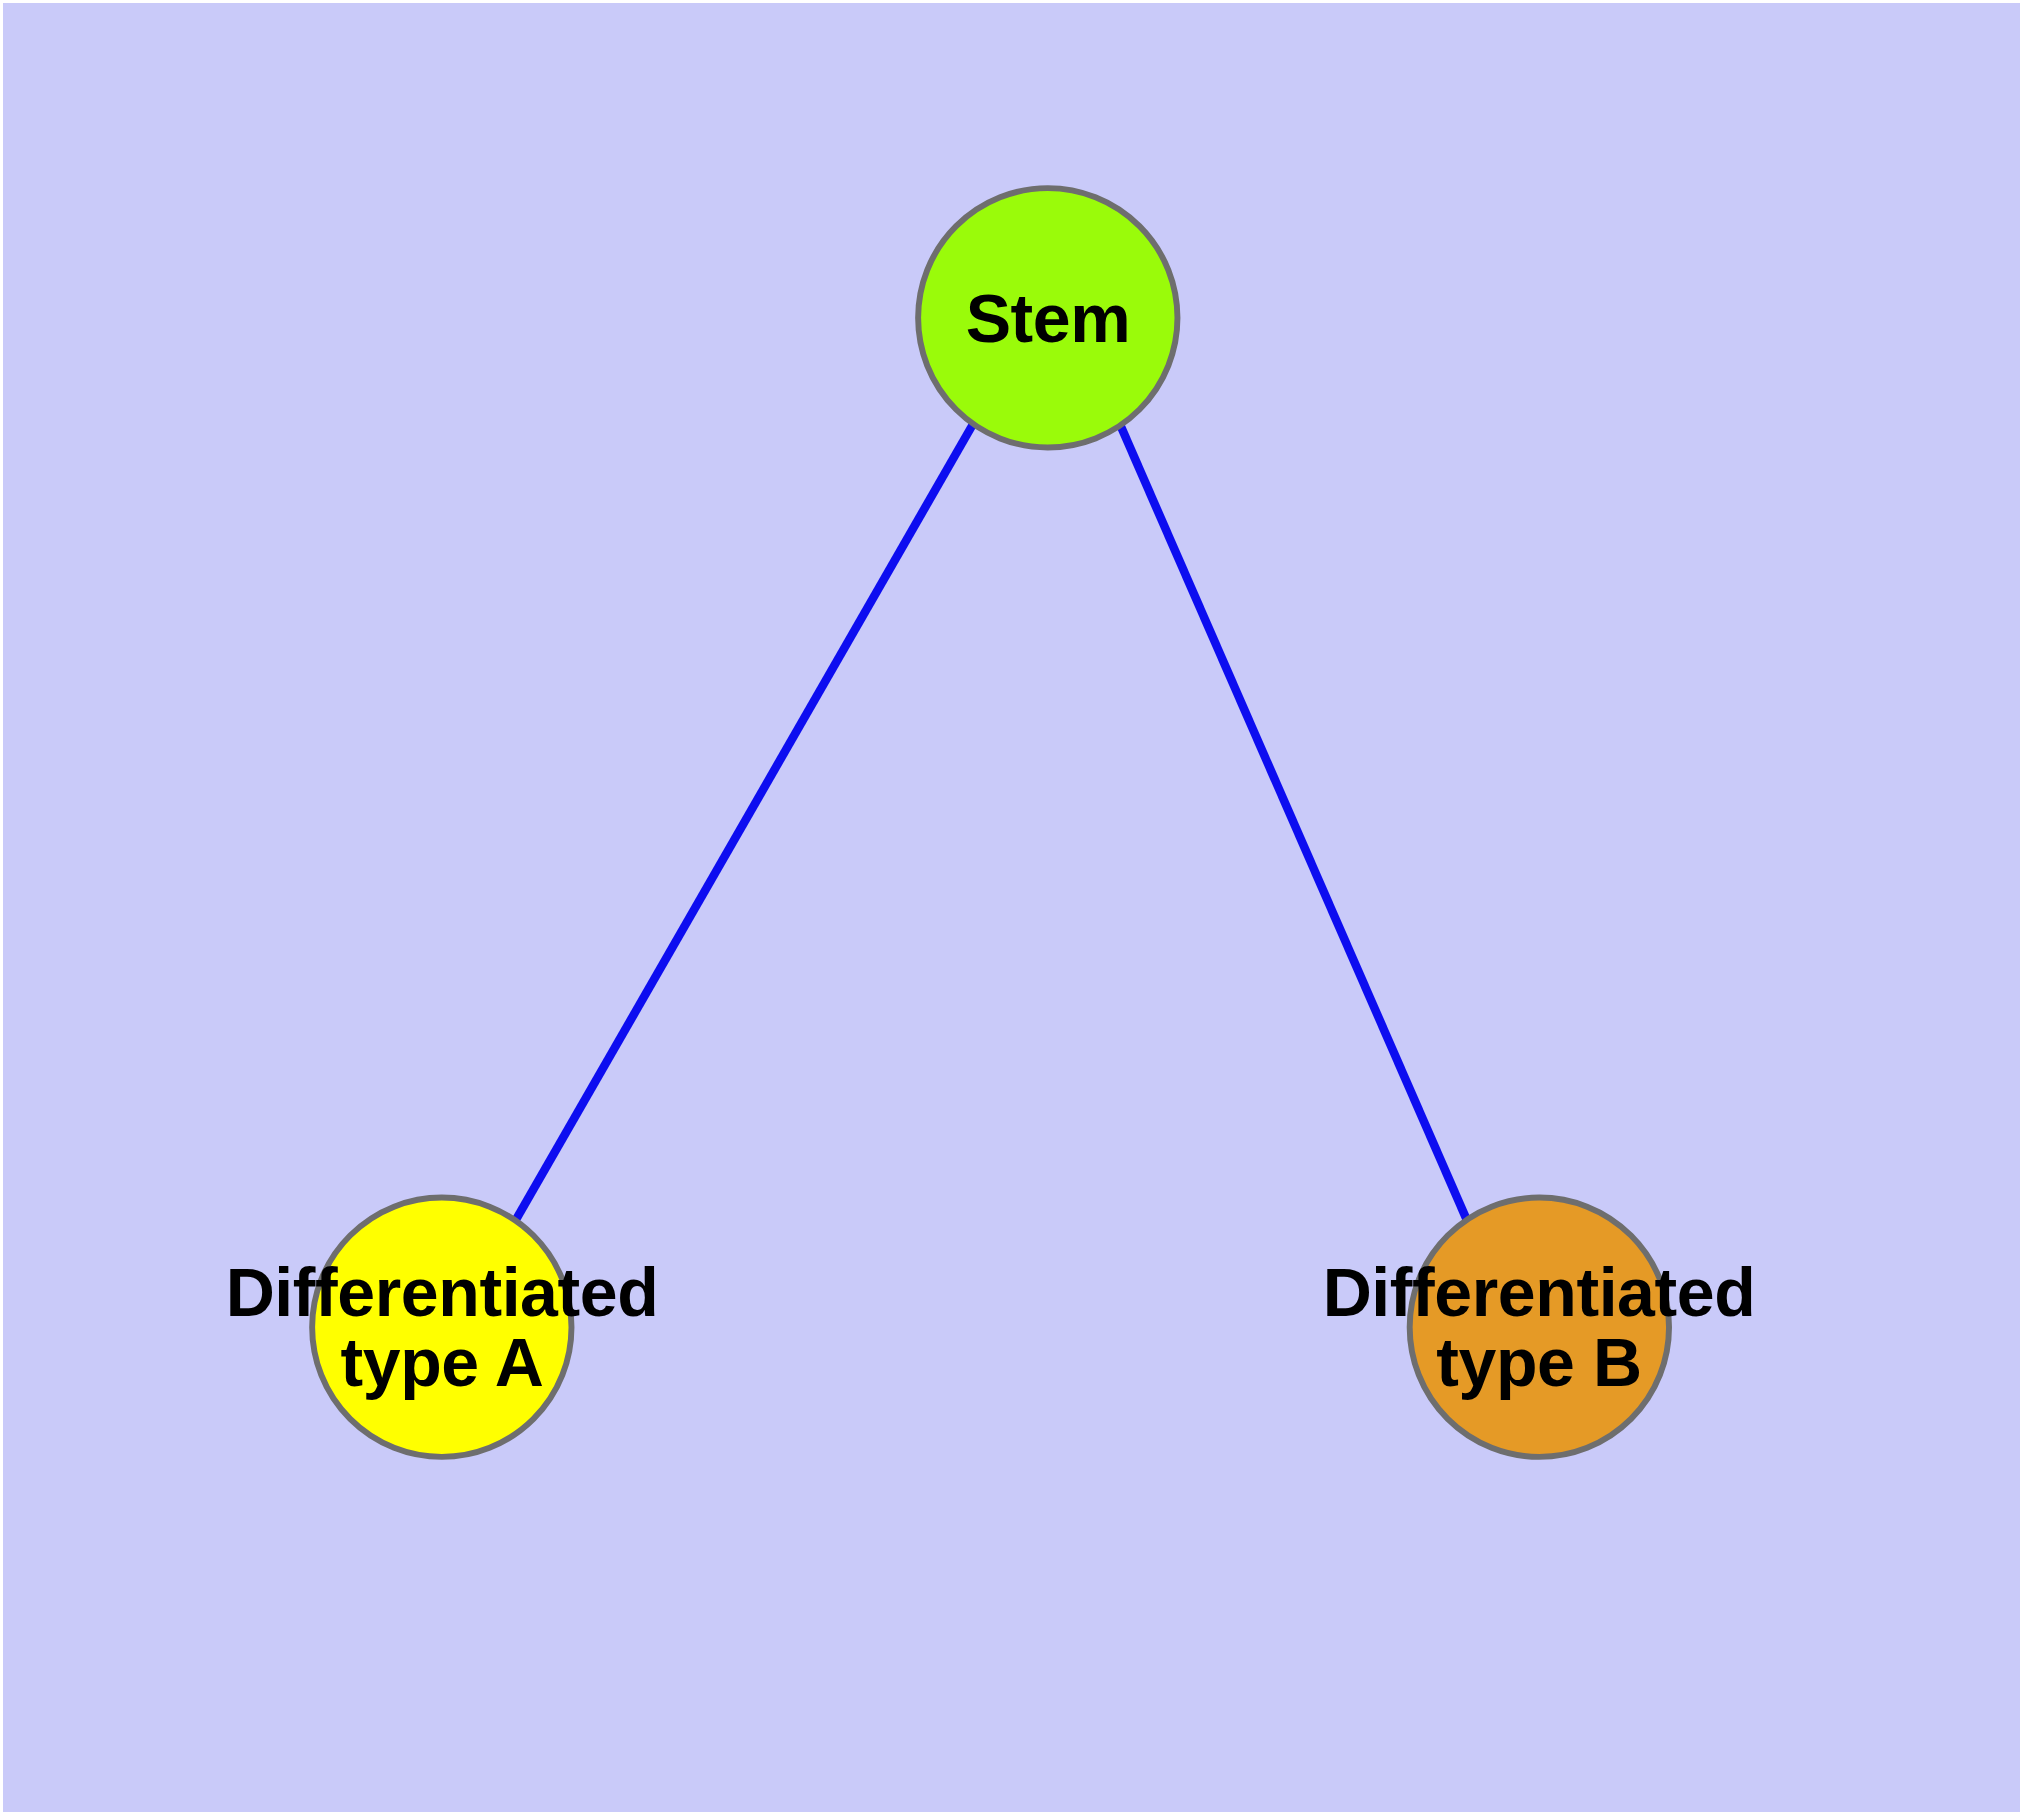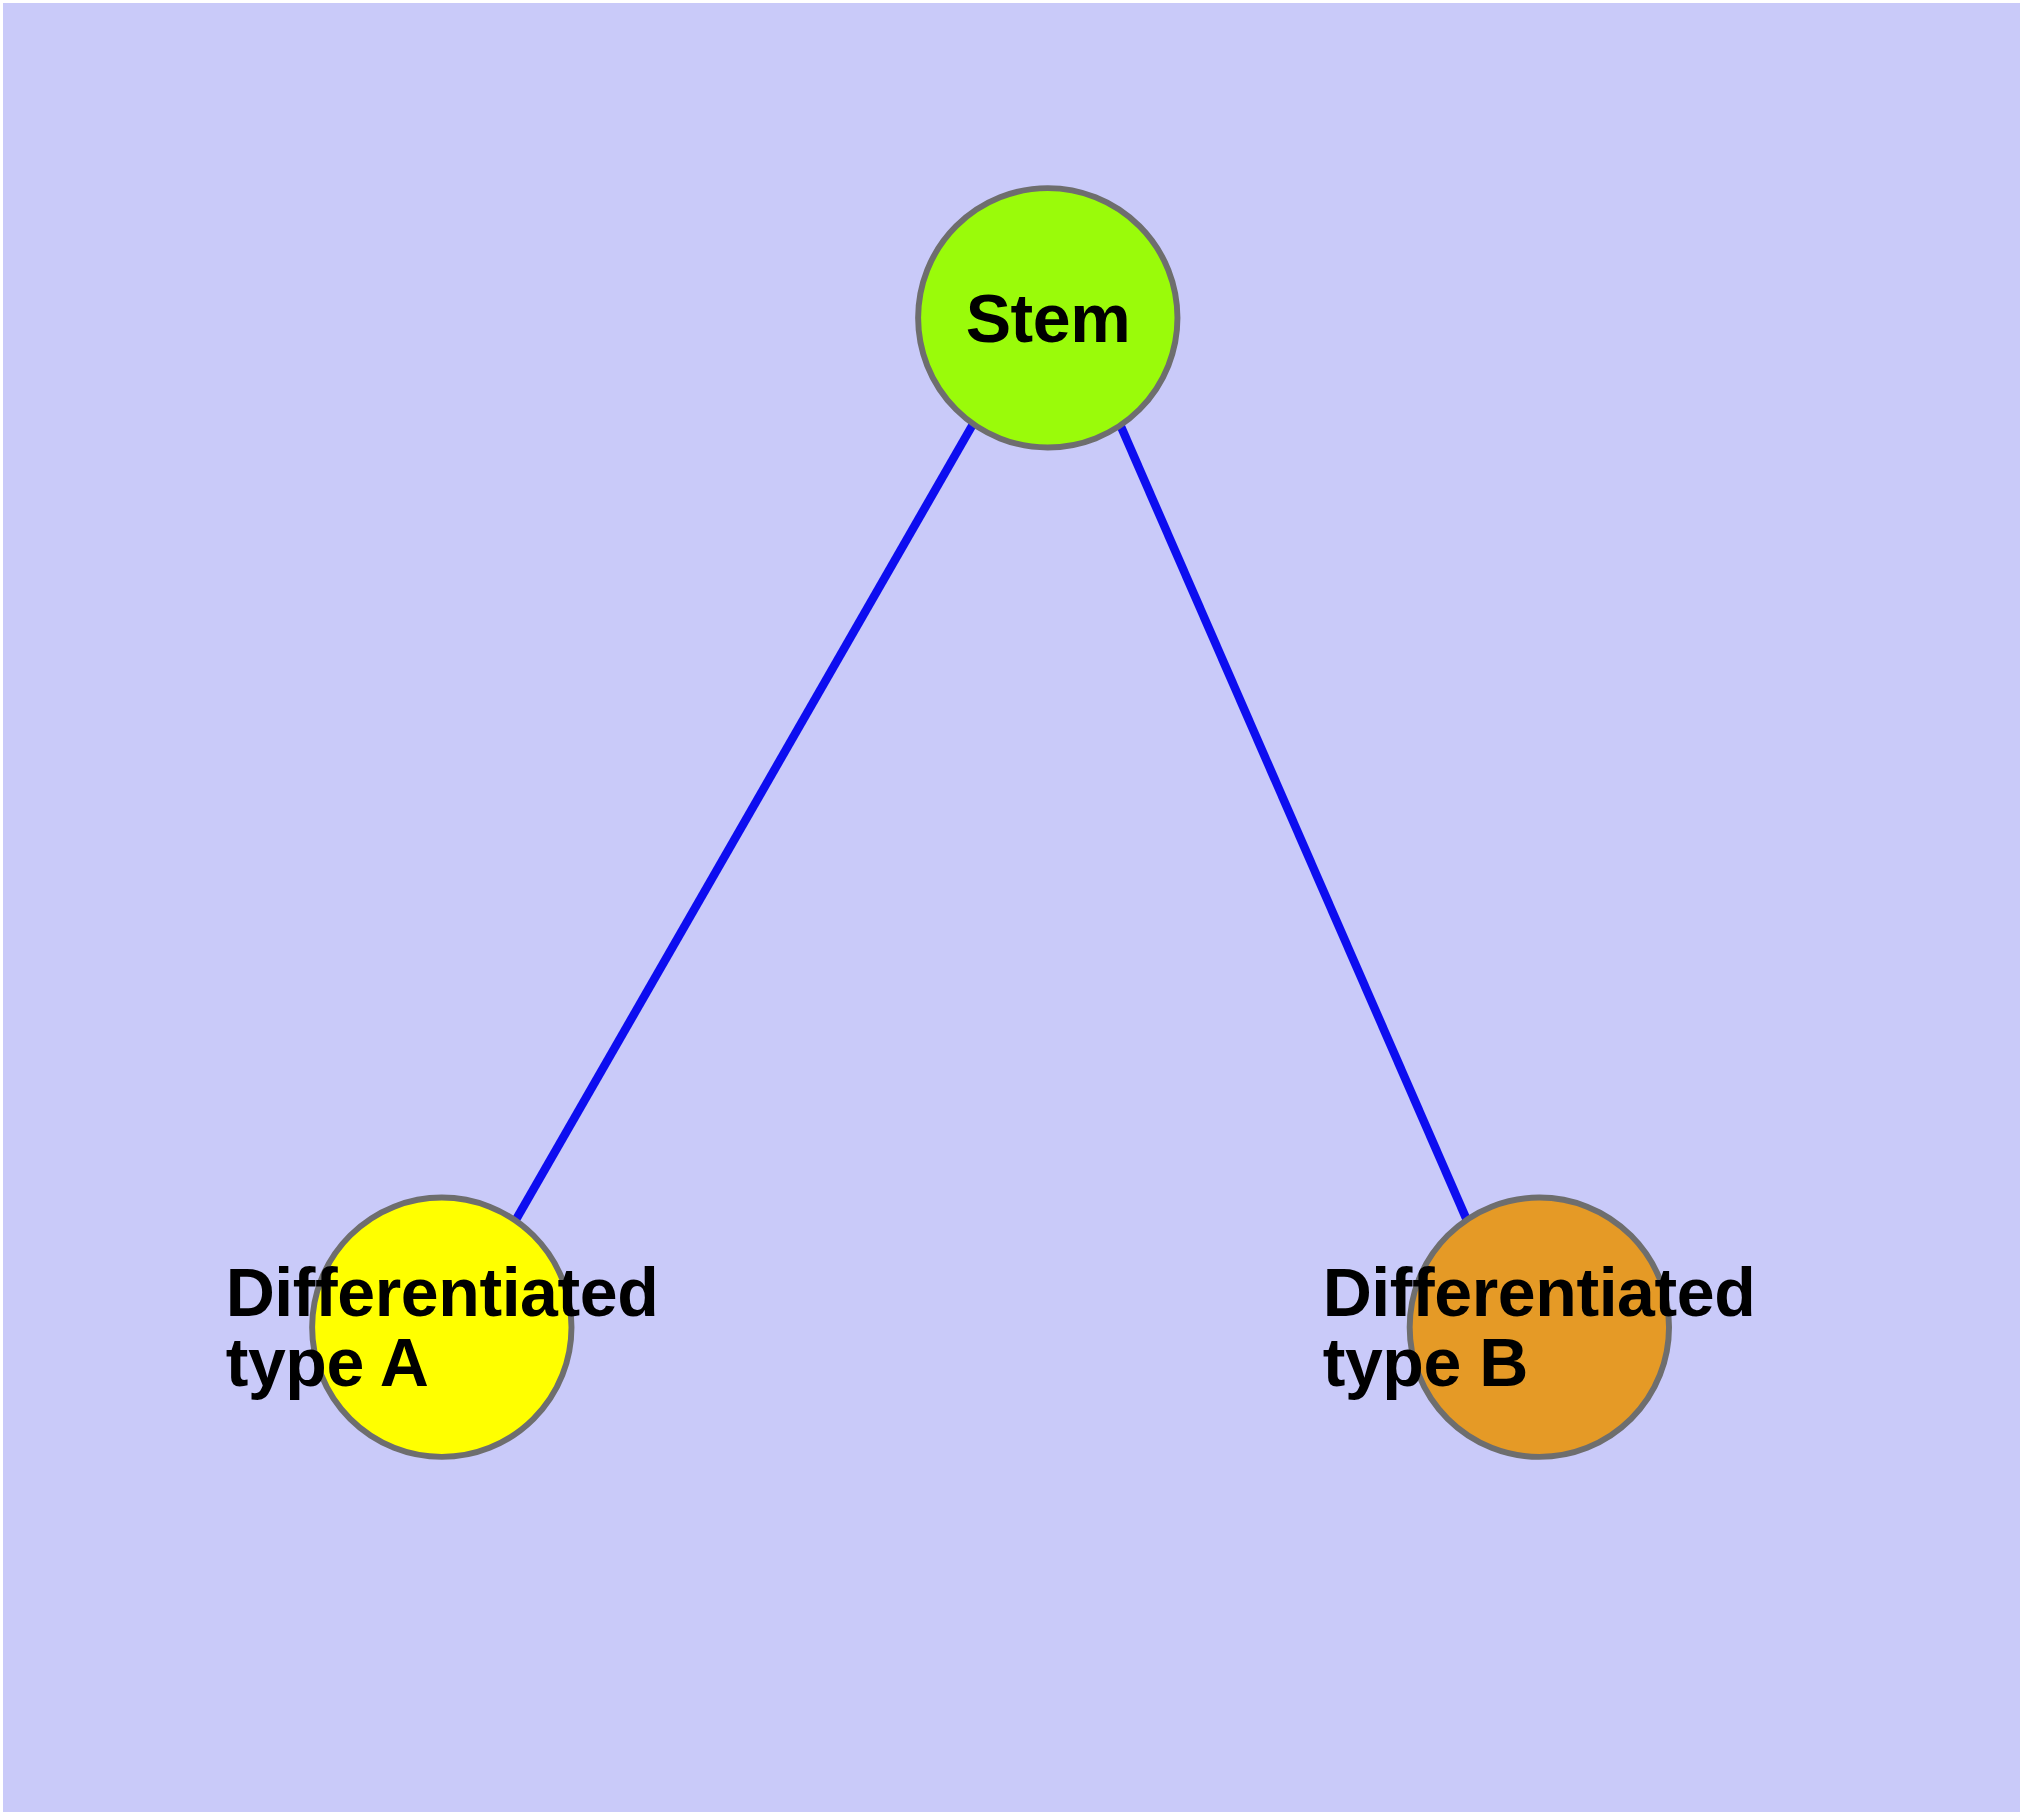--- a/index.html
+++ b/index.html
@@ -37,20 +37,21 @@
     stroke-width: 10;
     stroke-linecap: butt;
     fill: none;
   }
   .node-circle {
     stroke: #6e6e6e;
     stroke-width: 7;
   }
   .node-label {
     position: absolute;
+    text-align: center;
     color: #000000;
     font-weight: bold;
     font-size: 68px;
     line-height: 1.03;
     white-space: pre-line;
     transform: translate(-50%, -50%);
     pointer-events: none;
     letter-spacing: -0.4px;
   }
 </style>

